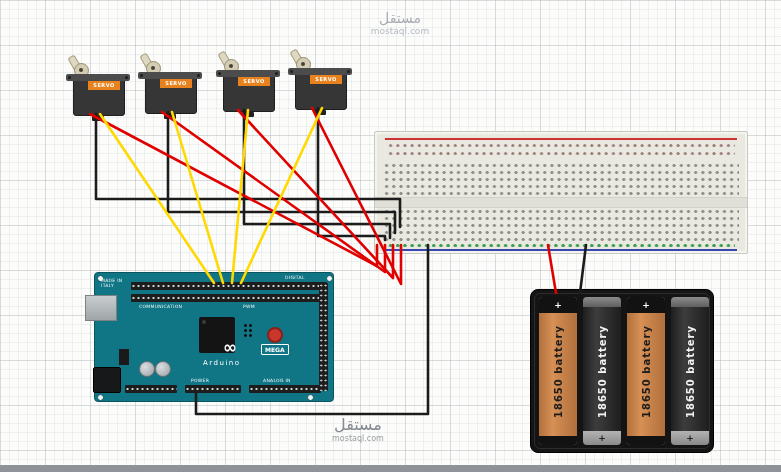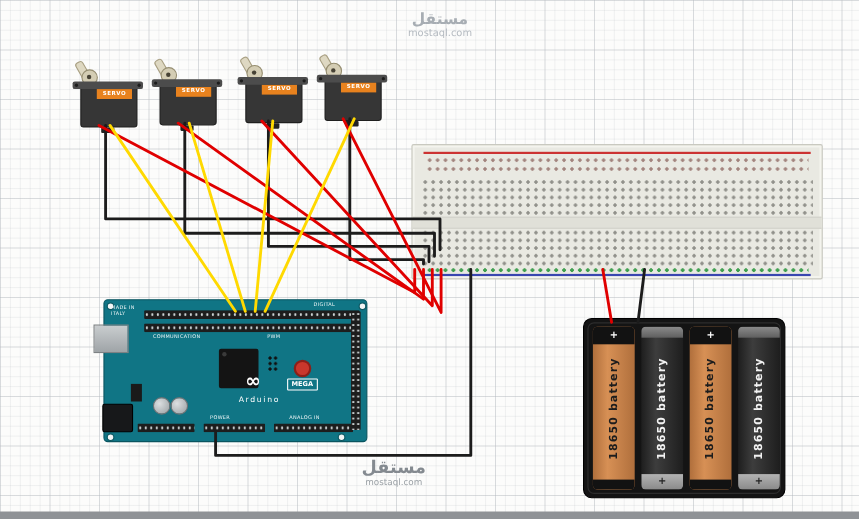--- a/index.html
+++ b/index.html
@@ -10,21 +10,21 @@
       linear-gradient(rgba(190,195,200,.22) 1px,transparent 1px),
       linear-gradient(90deg,rgba(190,195,200,.22) 1px,transparent 1px),
       linear-gradient(rgba(170,175,182,.35) 1px,transparent 1px),
       linear-gradient(90deg,rgba(170,175,182,.35) 1px,transparent 1px);
     background-size:9px 9px,9px 9px,45px 45px,45px 45px;
   }
   .bottom-edge{position:absolute;left:0;bottom:0;width:781px;height:7px;background:#8f9296;}
 
   
   .wm{position:absolute;text-align:center;pointer-events:none;}
-  .wm .ar{font-weight:bold;}
+  .wm .ar{font-weight:normal;}
   .wm-top{left:352px;top:10px;width:96px;color:#a7adb3;}
   .wm-top .ar{font-size:14px;}
   .wm-top .site{font-size:9px;color:#b4bac0;}
   .wm-bottom{left:314px;top:415px;width:88px;color:#848a90;}
   .wm-bottom .ar{font-size:16px;}
   .wm-bottom .site{font-size:8px;color:#9aa0a5;}
 
   
   .servo{position:absolute;width:64px;height:58px;}
   .servo .horn-arm{position:absolute;left:6px;top:-5px;width:6px;height:19px;background:#ded8c2;border:1px solid #a89f82;border-radius:3px;transform:rotate(-30deg);}
@@ -63,21 +63,21 @@
   .usb{position:absolute;left:-10px;top:22px;width:30px;height:24px;background:linear-gradient(180deg,#c9cdcf,#9fa4a7);border:1px solid #7d8184;}
   .jack{position:absolute;left:-2px;top:94px;width:26px;height:24px;background:#17181a;border:1px solid #000;border-radius:2px;}
   .mcu{position:absolute;left:104px;top:44px;width:36px;height:36px;background:#141414;border-radius:2px;}
   .mcu::after{content:"";position:absolute;left:3px;top:3px;width:4px;height:4px;border-radius:50%;background:#3a3a3a;}
   .icsp{position:absolute;left:148px;top:50px;width:10px;height:15px;
     background-image:radial-gradient(circle at 2.5px 2.5px,#101010 1.2px,transparent 1.6px);background-size:5px 5px;}
   .reset{position:absolute;left:172px;top:54px;width:12px;height:12px;border-radius:50%;background:#c9372c;border:2px solid #8c1f18;}
   .cap{position:absolute;top:88px;width:14px;height:14px;border-radius:50%;background:radial-gradient(circle at 35% 35%,#dcdfe1,#989ea1);border:1px solid #6e7376;}
   .reg{position:absolute;left:24px;top:76px;width:10px;height:16px;background:#1a1a1a;}
   .logo{position:absolute;left:128px;top:66px;color:#fff;font-size:17px;font-weight:bold;line-height:1;}
-  .brand{position:absolute;left:122px;top:86px;color:#fff;font-size:7px;letter-spacing:1.5px;}
+  .brand{position:absolute;left:108px;top:86px;color:#fff;font-size:7px;letter-spacing:1.5px;}
   .model{position:absolute;left:166px;top:71px;color:#fff;font-size:6px;font-weight:bold;border:1px solid #fff;padding:1px 3px;border-radius:1px;}
   .hole{position:absolute;width:5px;height:5px;border-radius:50%;background:#f2f6f6;border:1px solid #0a5560;}
 
   
   .holder{position:absolute;left:530px;top:289px;width:182px;height:162px;background:#141414;border:1px solid #000;border-radius:8px;}
   .holder::after{content:"";position:absolute;inset:3px;border:1px solid #2d2d2d;border-radius:6px;pointer-events:none;}
   .batt{position:absolute;top:7px;width:38px;height:148px;border-radius:4px;overflow:hidden;}
   .batt.orange{background:linear-gradient(90deg,#b06f3c,#d79055 35%,#b06f3c);}
   .batt.dark{background:linear-gradient(90deg,#1e1e1e,#3d3d3d 35%,#1e1e1e);}
   .cap-top{position:absolute;top:0;left:0;width:100%;height:16px;background:#121212;color:#fff;font-size:9px;font-weight:bold;text-align:center;line-height:16px;}

